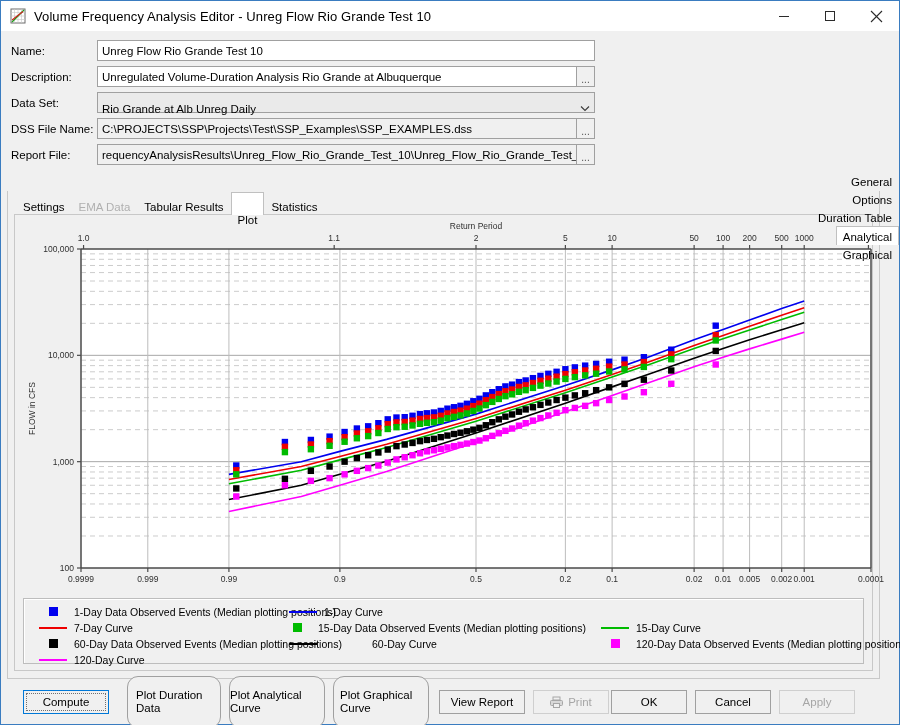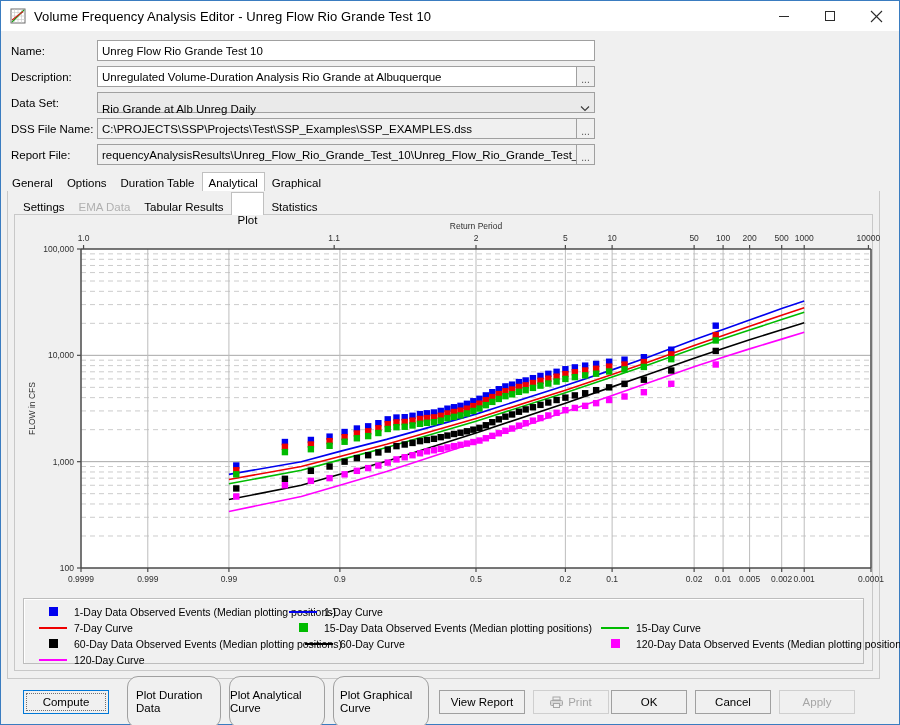--- a/index.html
+++ b/index.html
@@ -78,23 +78,23 @@
     padding: 12px 0 0 4px; font-size: 11.5px;
   }
   .fcombo .cval { flex: 1 1 auto; white-space: nowrap; overflow: hidden; }
   .fcombo .carrow {
     width: 18px; flex: 0 0 18px; display: flex;
     align-items: center; justify-content: center;
   }
   
   #tabs-outer {
     display: flex; align-items: flex-end;
-    padding-left: 4px; height: 19px;
+    padding-left: 24px; height: 19px;
     background: #f0f0f0;
-    position: relative; z-index: 3;
+    position: relative; z-index: 3; flex-direction: column;
   }
   .otab {
     font-size: 11.5px; padding: 2px 6px 2px 6px;
     line-height: 14px; height: 18px;
     border: 1px solid transparent; border-bottom: none;
     background: transparent; color: #000;
   }
   .otab.active {
     background: #fff; border-color: #c0c0c0; height: 19px;
     padding-top: 3px;
@@ -614,39 +614,39 @@
               <span class="lg-ln" style="background: rgb(0, 0, 238);"></span>
             </span>
             <span class="lg-txt">1-Day Curve</span>
           </div>
           <div class="lg-row" style="left: 8px; top: 21px;">
             <span class="lg-key">
               <span class="lg-ln" style="background: rgb(238, 0, 0);"></span>
             </span>
             <span class="lg-txt">7-Day Curve</span>
           </div>
-          <div class="lg-row" style="left: 258px; top: 21px; text-align: right;">
+          <div class="lg-row" style="left: 252px; top: 21px; text-align: right;">
             <span class="lg-key">
               <span class="lg-sq" style="background: rgb(0, 187, 0);"></span>
             </span>
             <span class="lg-txt">15-Day Data Observed Events (Median plotting positions)</span>
           </div>
           <div class="lg-row" style="left: 570px; top: 21px;">
             <span class="lg-key">
               <span class="lg-ln" style="background: rgb(0, 187, 0);"></span>
             </span>
             <span class="lg-txt">15-Day Curve</span>
           </div>
           <div class="lg-row" style="left: 8px; top: 37px;">
             <span class="lg-key">
               <span class="lg-sq" style="background: rgb(0, 0, 0);"></span>
             </span>
             <span class="lg-txt">60-Day Data Observed Events (Median plotting positions)</span>
           </div>
-          <div class="lg-row" style="left: 274px; top: 37px;">
+          <div class="lg-row" style="left: 258px; top: 37px; gap: 48px;">
             <span class="lg-key">
               <span class="lg-ln" style="background: rgb(0, 0, 0);"></span>
             </span>
             <span class="lg-txt">60-Day Curve</span>
           </div>
           <div class="lg-row" style="left: 570px; top: 37px;">
             <span class="lg-key">
               <span class="lg-sq" style="background: rgb(255, 0, 255);"></span>
             </span>
             <span class="lg-txt">120-Day Data Observed Events (Median plotting positions)</span>

